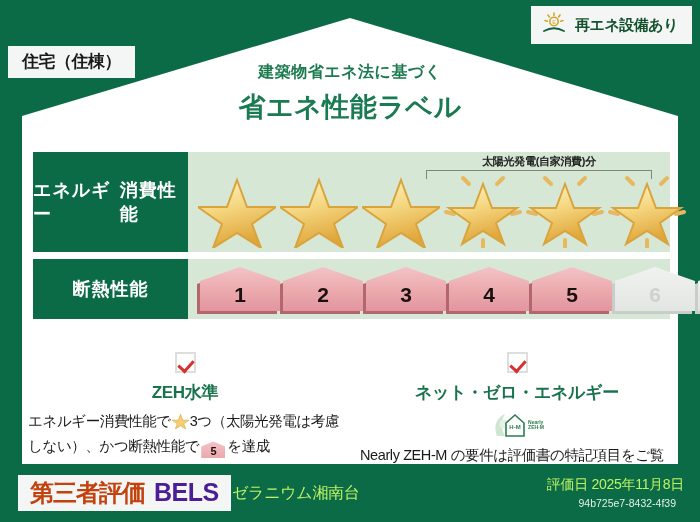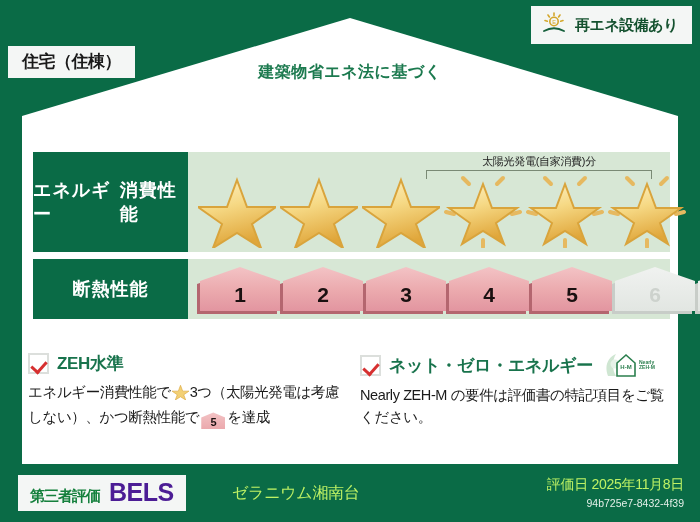--- a/index.html
+++ b/index.html
@@ -79,20 +79,21 @@
     flex: 1;
     background: #d7e7d5;
     position: relative;
   }
 
   
   #row-energy .row-body { height: 100px; }
   #solar-annot {
     position: absolute; top: 2px; left: 238px; width: 226px;
     text-align: center;
+    font-weight: bold;
   }
   #solar-annot .atext { font-size: 11px; color: #222; letter-spacing: -0.3px; }
   #solar-annot .bracket {
     height: 9px; margin-top: 1px;
     border: 1px solid #7a8a75;
     border-bottom: none;
   }
   #stars {
     position: absolute; left: 10px; bottom: 4px;
     display: flex; gap: 4px; align-items: flex-end;
@@ -130,21 +131,21 @@
   .grade.on .edge { background: #b4666f; transform: translate(-3px,3px); z-index: 0; }
   .grade.off .edge { background: #c8cdc8; transform: translate(-3px,3px); z-index: 0; }
   .grade .shape { z-index: 1; }
 
   
   #notes {
     position: absolute; left: 28px; top: 352px; width: 648px;
     display: flex; gap: 18px;
   }
   .note { width: 314px; }
-  .note-head { display: flex; align-items: center; gap: 8px; }
+  .note-head { display: flex; align-items: center; gap: 8px; flex-direction: column; }
   .chk {
     width: 21px; height: 21px; flex: 0 0 21px;
     border: 2px solid #dcdfdc; background: #fff;
     position: relative;
   }
   .chk::after {
     content: ""; position: absolute;
     left: 4px; top: 3px; width: 7px; height: 12px;
     border: solid #d63030; border-width: 0 3px 3px 0;
     transform: rotate(42deg);
@@ -171,32 +172,32 @@
     position: absolute; left: 0; right: 0; bottom: 0; height: 56px;
     background: #0a6b46;
   }
   #bels-chip {
     position: absolute; left: 18px; top: 9px;
     background: #f4f6f5;
     padding: 5px 12px 6px 12px;
     display: flex; align-items: baseline; gap: 9px;
     line-height: 1;
   }
-  #bels-chip .third { font-size: 15px; font-weight: bold; color: #15803d; letter-spacing: -1px; }
+  #bels-chip .third { font-size: 24px; font-weight: bold; color: #c2410c; letter-spacing: -1px; }
   #bels-chip .bels { font-size: 25px; font-weight: bold; color: #4c1d95; letter-spacing: -0.5px; }
   #project-name {
     position: absolute; left: 232px; top: 17px;
     font-size: 16px; color: #bef264; letter-spacing: -0.3px;
   }
   #eval-date {
     position: absolute; right: 16px; top: 10px;
     font-size: 14px; color: #bef264; letter-spacing: -0.3px;
   }
   #eval-id {
-    position: absolute; right: 16px; top: 31px;
+    position: absolute; right: 24px; top: 31px;
     font-size: 10.5px; color: #e3efe8; letter-spacing: 0px;
   }
 </style>
 </head>
 <body>
 
 <div id="frame">
   <div id="inner-house"></div>
 
   <div id="tag-building-type">住宅（住棟）</div>
@@ -214,20 +215,21 @@
         <circle cx="13" cy="9.5" r="4.2" fill="none" stroke="#d4a72c" stroke-width="1.6"></circle>
         <text x="13" y="12" font-size="5.5" fill="#d4a72c" text-anchor="middle" font-family="'Liberation Sans',sans-serif">E</text>
         <path d="M3 19 Q13 13.5 23 19" fill="none" stroke="#16603c" stroke-width="1.8" stroke-linecap="round"></path>
       </svg>
     </span>
     <span class="label">再エネ設備あり</span>
   </div>
 
   <div id="title-block">
     <div id="title-sub">建築物省エネ法に基づく</div>
+    <div id="title-main">省エネ性能ラベル</div>
   </div>
 
   <div id="rows">
 
     <div class="perf-row" id="row-energy">
       <div class="row-label">
         <span>エネルギー</span>
         <span>消費性能</span>
       </div>
       <div class="row-body">

